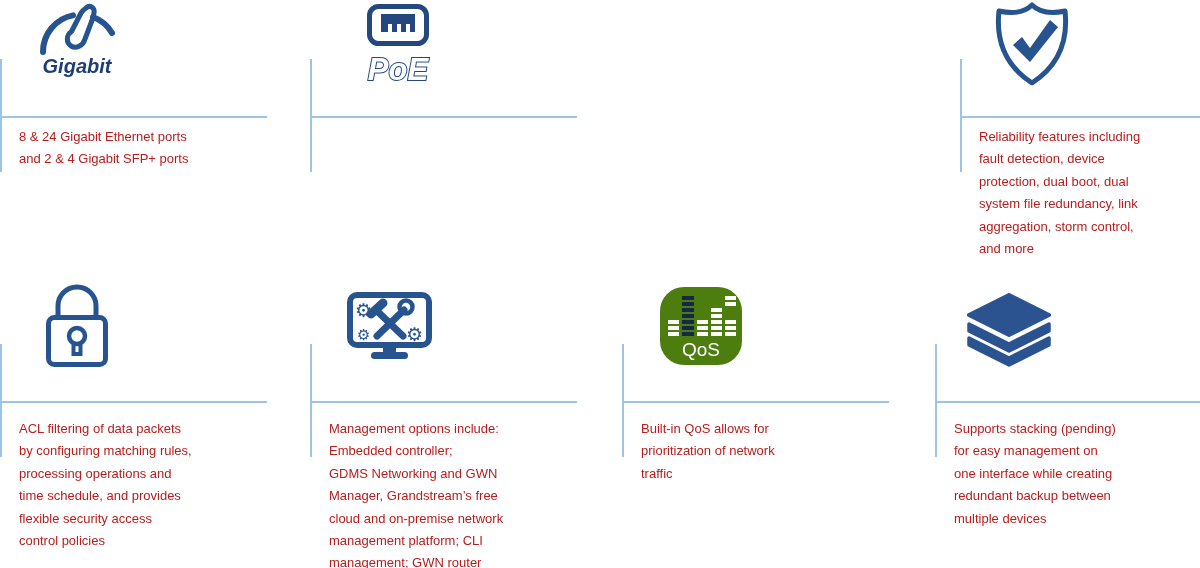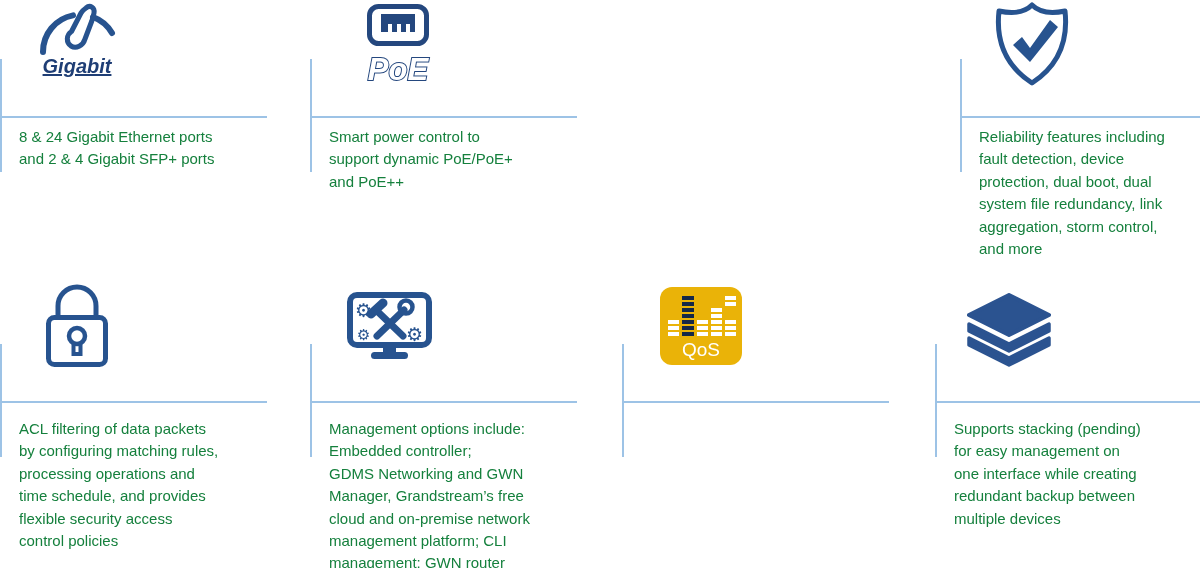--- a/index.html
+++ b/index.html
@@ -8,35 +8,34 @@
     font-family:"Liberation Sans", sans-serif;
     position:relative;
   }
   .grid{position:absolute;left:0;top:0;width:1200px;height:568px;}
   .cell{position:absolute;}
   .vline{position:absolute;left:0;top:59px;width:2px;height:113px;background:#9dc3e6;}
   .hline{position:absolute;left:2px;top:116px;width:265px;height:2px;background:#9dc3e6;}
   .desc{
     position:absolute;left:19px;top:126px;width:300px;
     white-space:pre-line;
-    font-size:15px;line-height:22.4px;color:#15803d;
+    font-size:13px;line-height:22.4px;color:#b91c1c;
   }
   .row2 .desc{top:133px;}
   .icon{position:absolute;}
   .icon svg{display:block;}
   .gigabit-label{
     position:absolute;left:32px;top:55px;width:90px;text-align:center;
     font-weight:bold;font-style:italic;font-size:20px;color:#1f3e75;
     letter-spacing:0px;
-    text-decoration:underline;
   }
   .poe-wrap{position:absolute;left:40px;top:3px;width:96px;text-align:center;text-decoration:underline;}
   .qos-box{
     position:absolute;left:38px;top:2px;width:82px;height:78px;
-    background:#eab308;border-radius:12px;
+    background:#4d7c0f;border-radius:24px;
   }
 </style>
 </head>
 <body>
 
 <div class="grid">
 
   <div class="cell row1" style="left:0;top:0;width:310px;height:285px;">
     <div class="vline"></div>
     <div class="hline"></div>
@@ -57,23 +56,20 @@
     <div class="hline"></div>
     <div class="poe-wrap">
       <svg width="64" height="44" viewBox="0 0 64 44" style="margin:0 auto;">
         <rect x="3.5" y="3.5" width="57" height="37" rx="9" fill="none" stroke="#24477e" stroke-width="5"></rect>
         <path d="M15,11 h34 v18 h-5 v-8 h-4 v8 h-5 v-8 h-4 v8 h-5 v-8 h-4 v8 h-7 z" fill="#24477e"></path>
       </svg>
       <svg width="96" height="38" viewBox="0 0 96 38">
         <text x="48" y="29" text-anchor="middle" font-family="Liberation Sans, sans-serif" font-size="31" font-weight="bold" font-style="italic" fill="#ffffff" stroke="#24477e" stroke-width="2" paint-order="stroke">PoE</text>
       </svg>
     </div>
-    <div class="desc">Smart power control to
-support dynamic PoE/PoE+
-and PoE++</div>
   </div>
 
 
   <div class="cell row1" style="left:960px;top:0;width:265px;height:285px;">
     <div class="vline"></div>
     <div class="hline" style="width:263px;"></div>
     <div class="icon" style="left:32px;top:0;">
       <svg width="80" height="88" viewBox="0 0 80 88">
         <path d="M40,5 C47,12 59,14 73,11 C76,38 69,64 40,83 C11,64 4,38 7,11 C21,14 33,12 40,5 Z" fill="none" stroke="#27538f" stroke-width="5" stroke-linejoin="round"></path>
         <path d="M21,45 L30,37 L38,48 L58,20 L66,27 L38,62 Z" fill="#27538f"></path>
@@ -160,20 +156,23 @@
             <rect x="22" y="15" width="12" height="4"></rect>
             <rect x="22" y="21" width="12" height="4"></rect>
             <rect x="22" y="27" width="12" height="4"></rect>
             <rect x="22" y="33" width="12" height="4"></rect>
             <rect x="22" y="39" width="12" height="4"></rect>
             <rect x="22" y="45" width="12" height="4"></rect>
         </g>
         <text x="41" y="69" text-anchor="middle" font-size="19" fill="#ffffff" font-family="Liberation Sans, sans-serif">QoS</text>
       </svg>
     </div>
+    <div class="desc">Built-in QoS allows for
+prioritization of network
+traffic</div>
   </div>
 
   <div class="cell row2" style="left:935px;top:285px;width:265px;height:283px;">
     <div class="vline"></div>
     <div class="hline" style="width:263px;"></div>
     <div class="icon" style="left:32px;top:8px;">
       <svg width="84" height="76" viewBox="0 0 84 76">
         <polygon points="42,2 82,22 42,42 2,22" fill="#2b5390" stroke="#2b5390" stroke-width="4" stroke-linejoin="round"></polygon>
         <polygon points="2,31 42,51 82,31 82,38 42,58 2,38" fill="#2b5390" stroke="#2b5390" stroke-width="3.5" stroke-linejoin="round"></polygon>
         <polygon points="2,45 42,65 82,45 82,52 42,72 2,52" fill="#2b5390" stroke="#2b5390" stroke-width="3.5" stroke-linejoin="round"></polygon>

